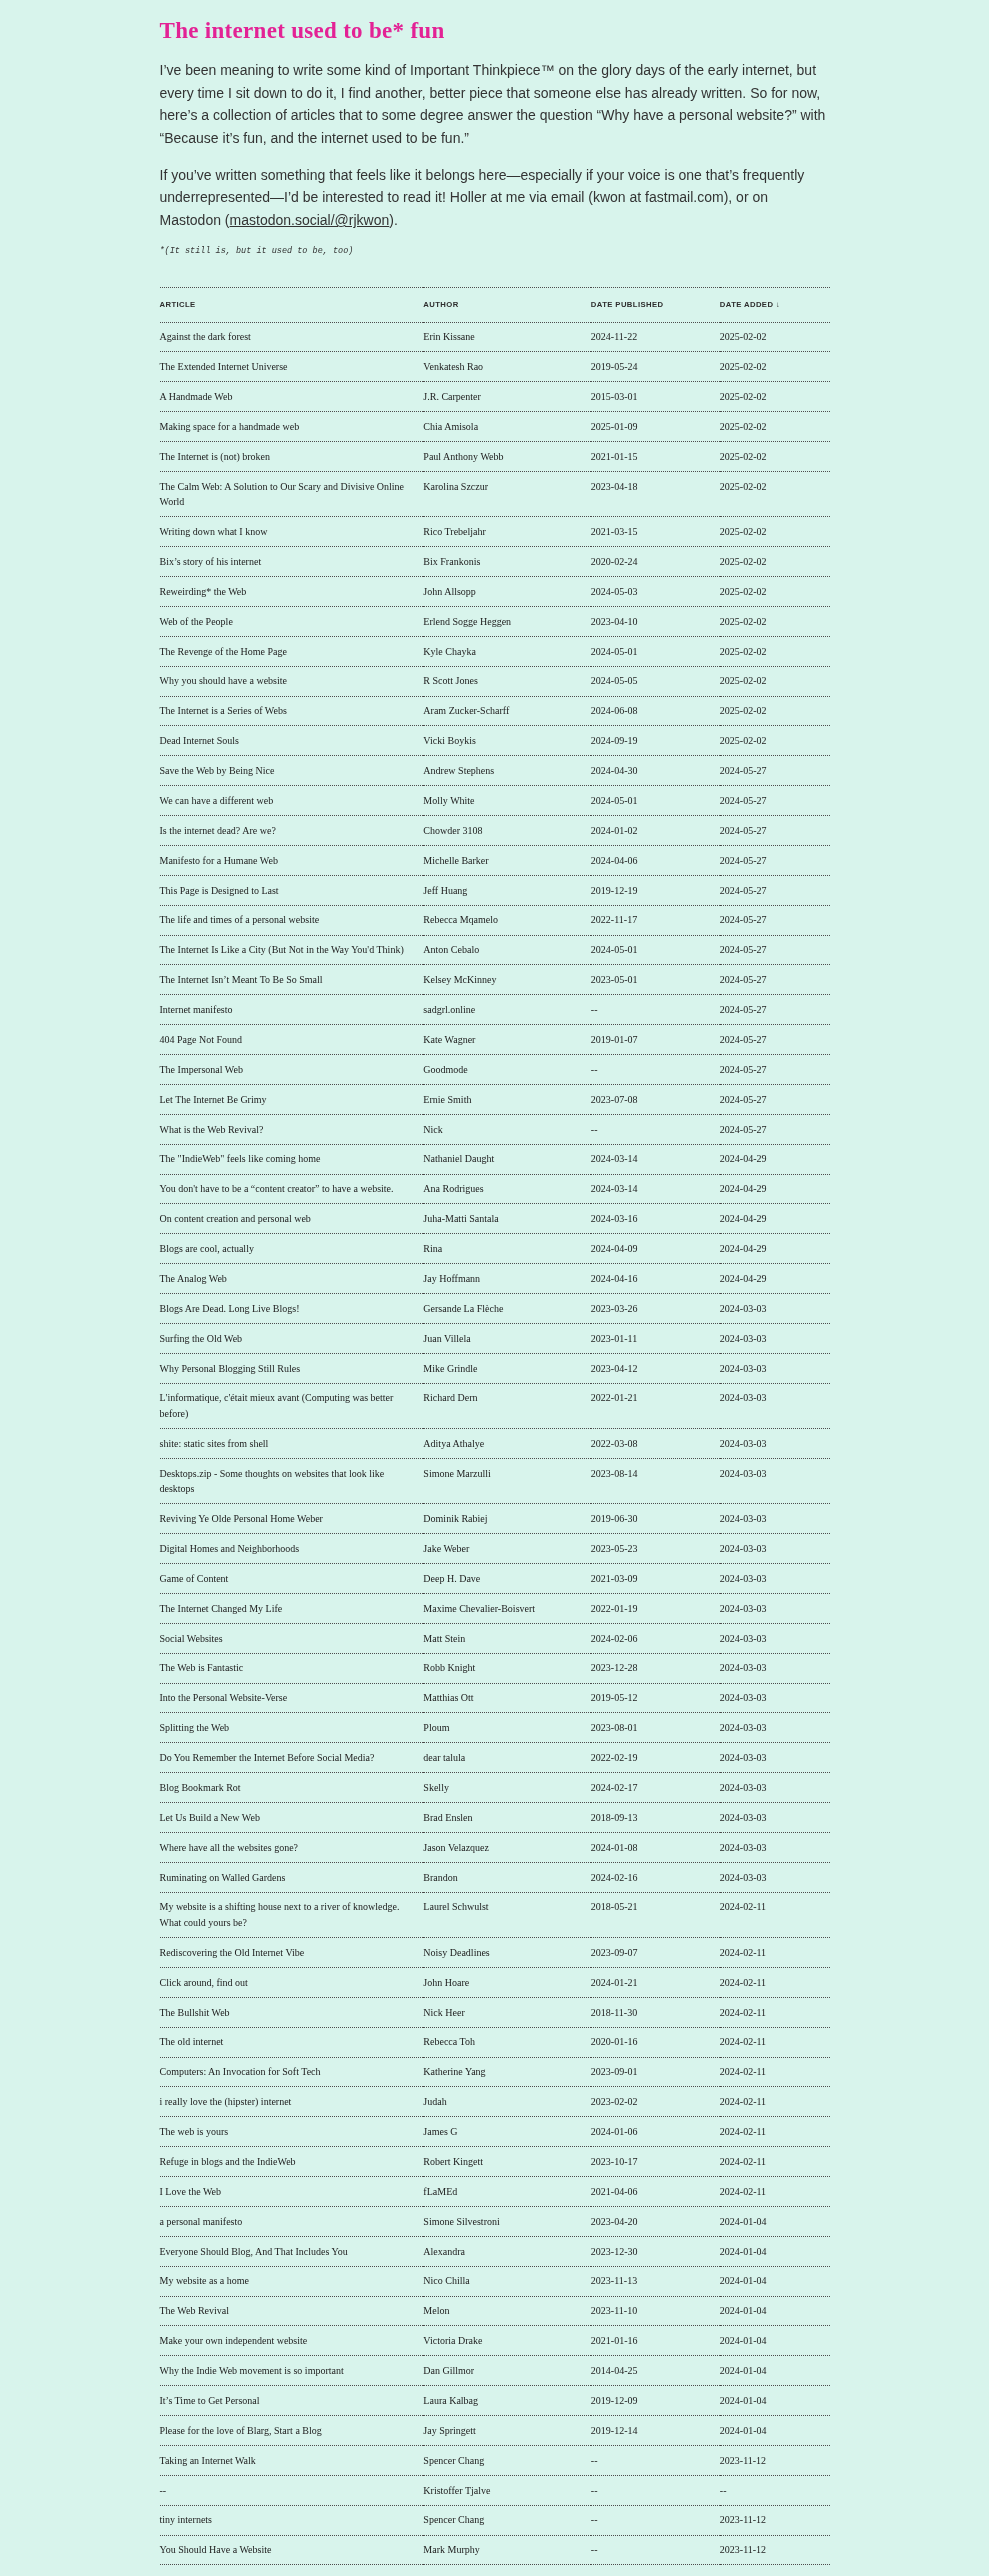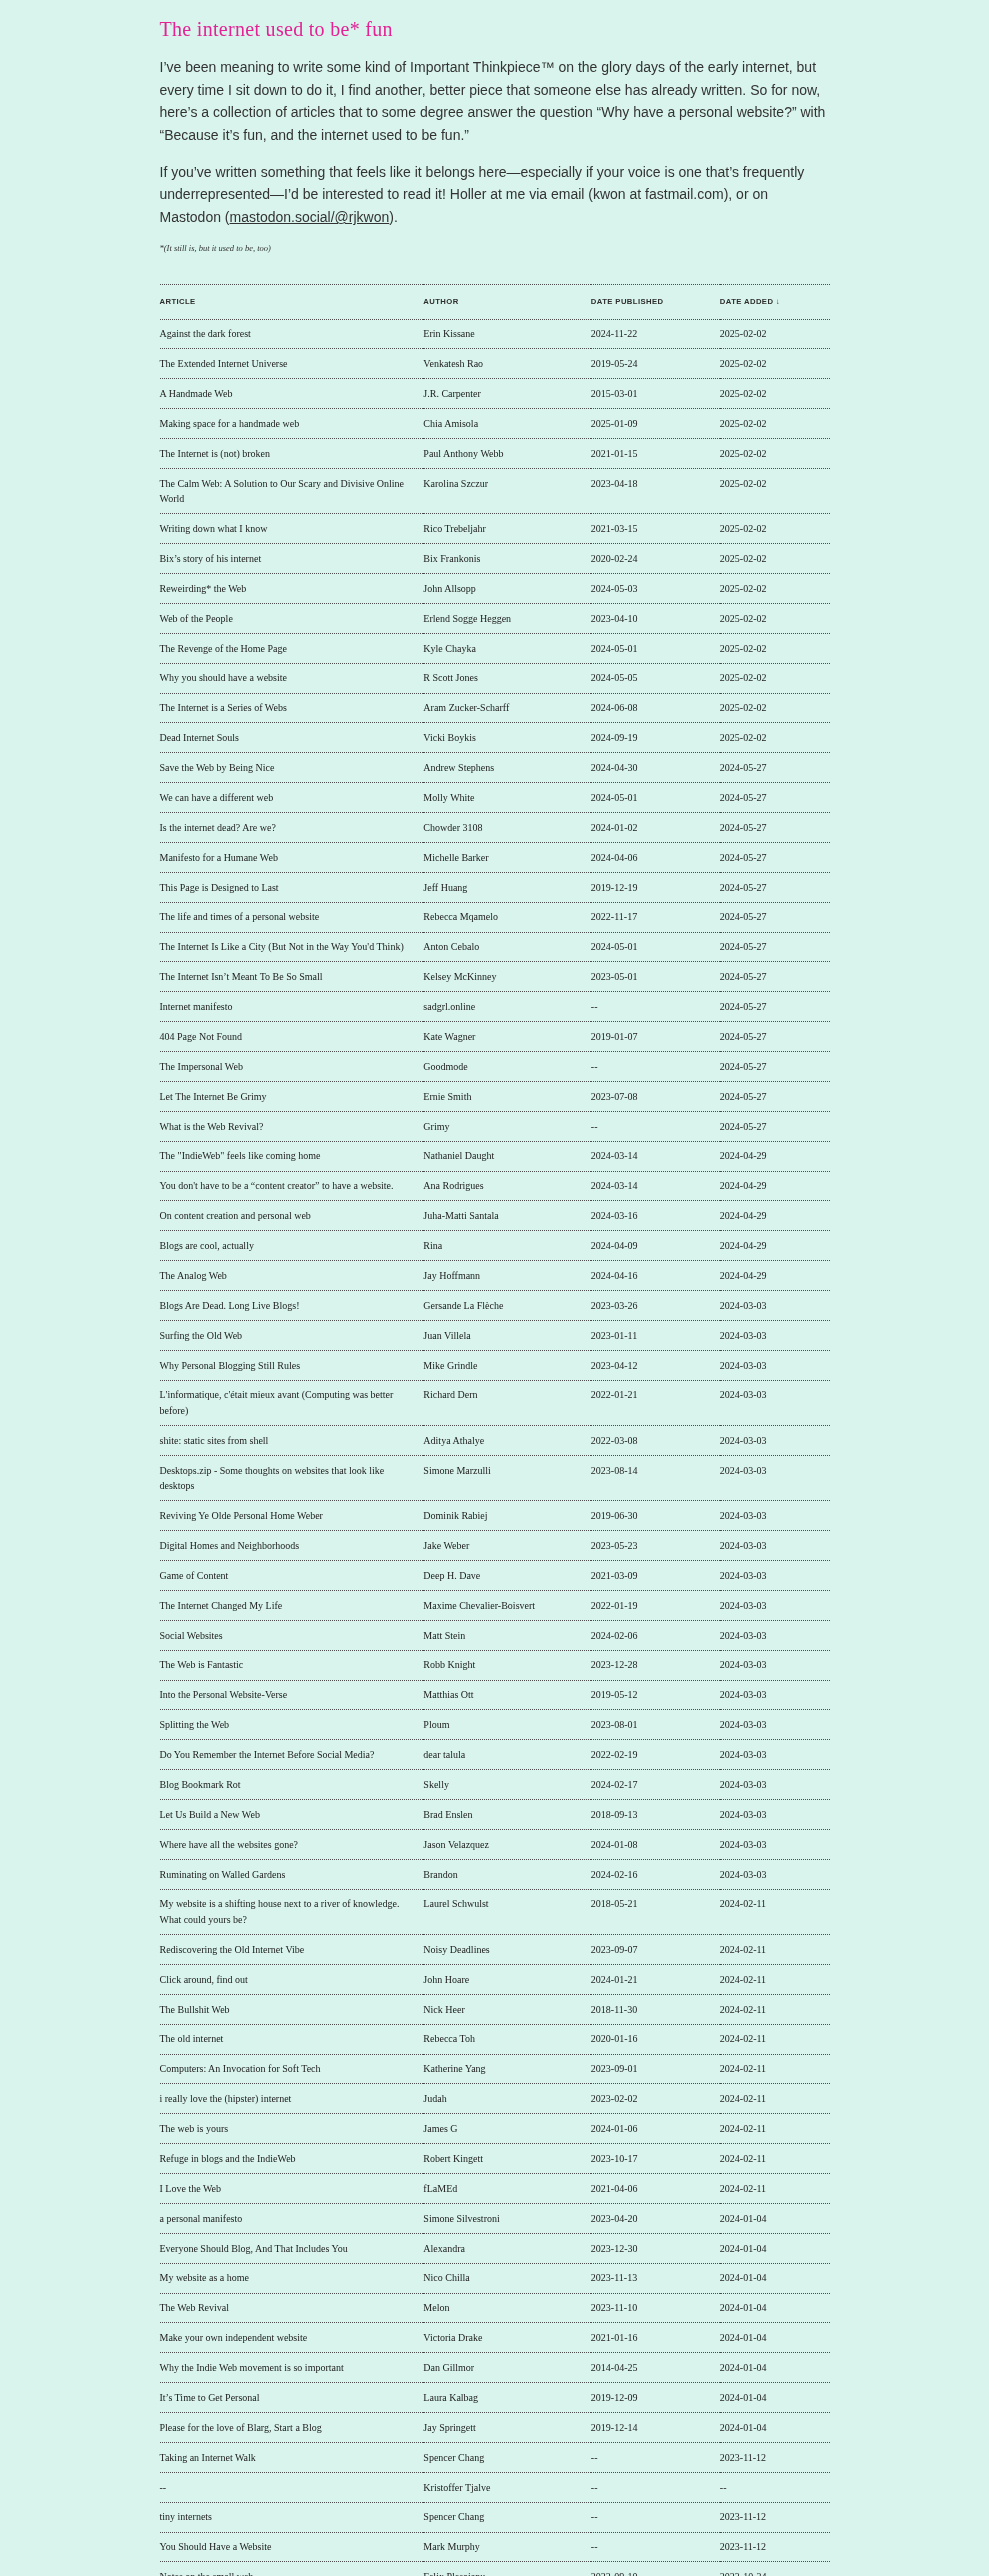--- a/index.html
+++ b/index.html
@@ -8,39 +8,39 @@
     background: #d8f4ec;
     color: #2e2e2e;
   }
   .page {
     max-width: 670px;
     margin: 0 auto;
     padding: 15.5px 5.2px 24px;
   }
   h1.site-title {
     font-family: "Liberation Serif", "DejaVu Serif", serif;
-    font-weight: 400;
-    font-size: 20px;
+    font-weight: 700;
+    font-size: 23px;
     color: #e32295;
     margin: 2.1px 0 15.5px;
     letter-spacing: 0.3px;
   }
   p.intro {
     font-family: "Liberation Sans", "DejaVu Sans", sans-serif;
     font-size: 14px;
     line-height: 1.62;
     margin: 0 0 14px;
     color: #333333;
   }
   p.intro a {
     color: inherit;
     text-decoration: underline;
   }
   p.footnote {
-    font-family: Liberation Serif, serif;
+    font-family: Liberation Mono, monospace;
     font-style: italic;
     font-size: 8.5px;
     margin: 0 0 4.1px;
     color: #333333;
   }
   table.articles {
     width: 100%;
     border-collapse: collapse;
     margin-top: 31px;
     table-layout: fixed;
@@ -247,21 +247,21 @@
           <td class="col-added">2024-05-27</td>
         </tr>
         <tr>
           <td class="col-article">Let The Internet Be Grimy</td>
           <td class="col-author">Ernie Smith</td>
           <td class="col-published">2023-07-08</td>
           <td class="col-added">2024-05-27</td>
         </tr>
         <tr>
           <td class="col-article">What is the Web Revival?</td>
-          <td class="col-author">Grimy</td>
+          <td class="col-author">Nick</td>
           <td class="col-published">--</td>
           <td class="col-added">2024-05-27</td>
         </tr>
         <tr>
           <td class="col-article">The "IndieWeb" feels like coming home</td>
           <td class="col-author">Nathaniel Daught</td>
           <td class="col-published">2024-03-14</td>
           <td class="col-added">2024-04-29</td>
         </tr>
         <tr>

